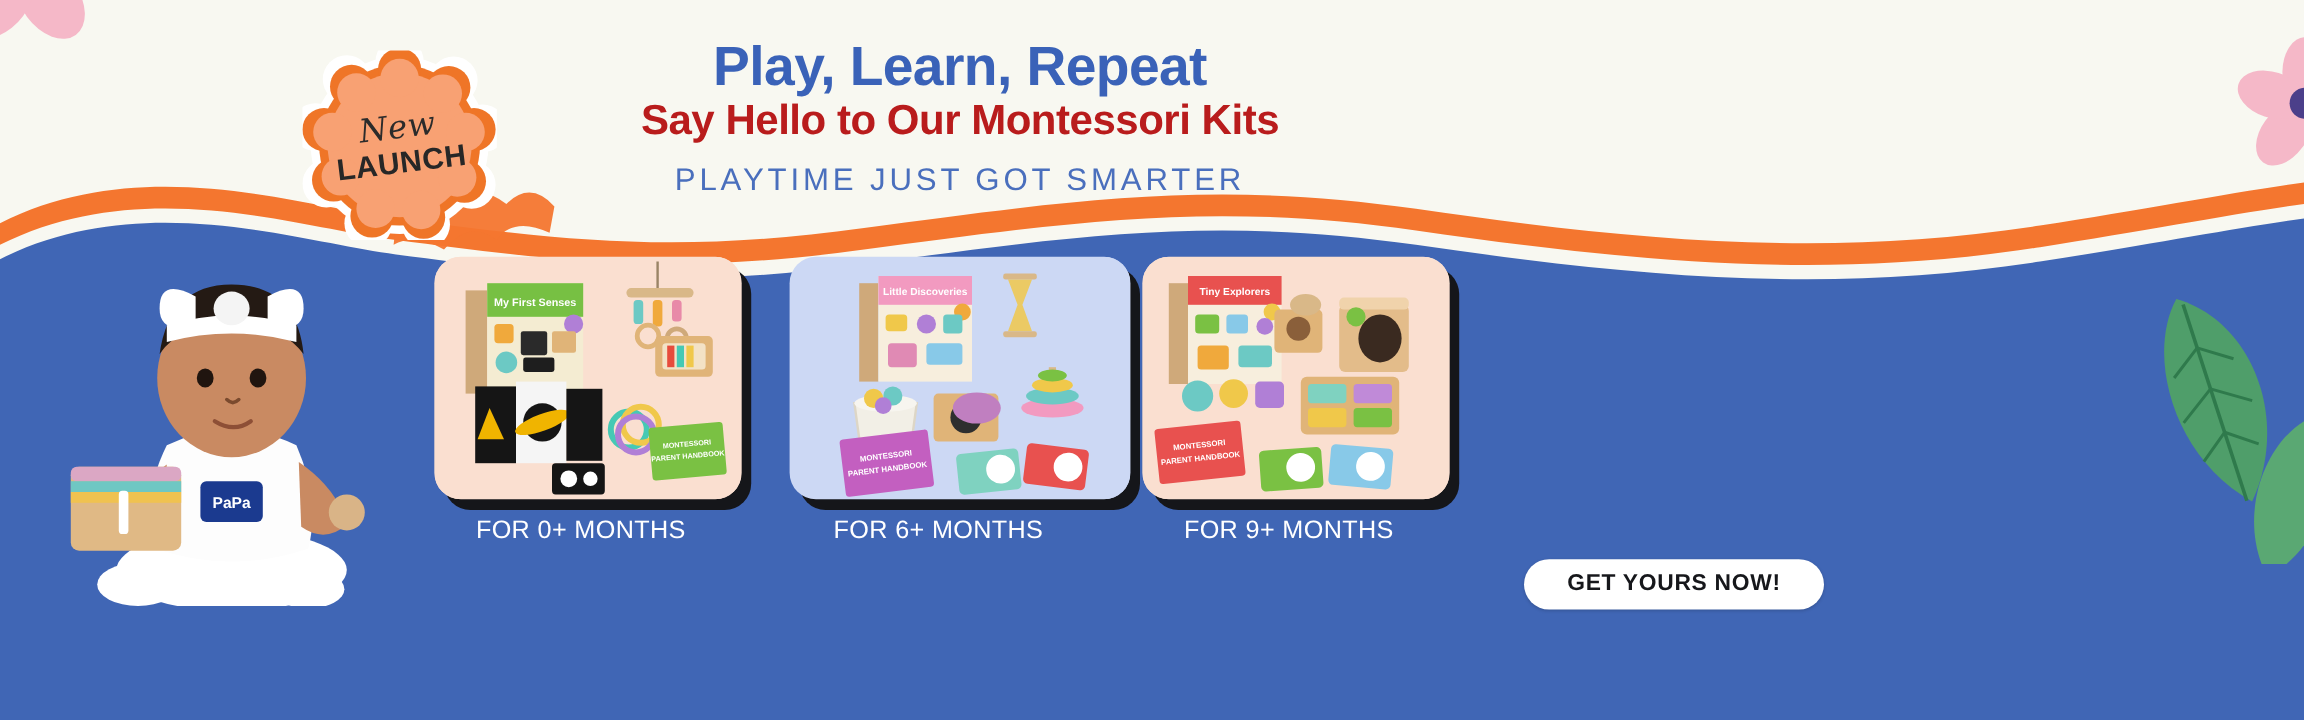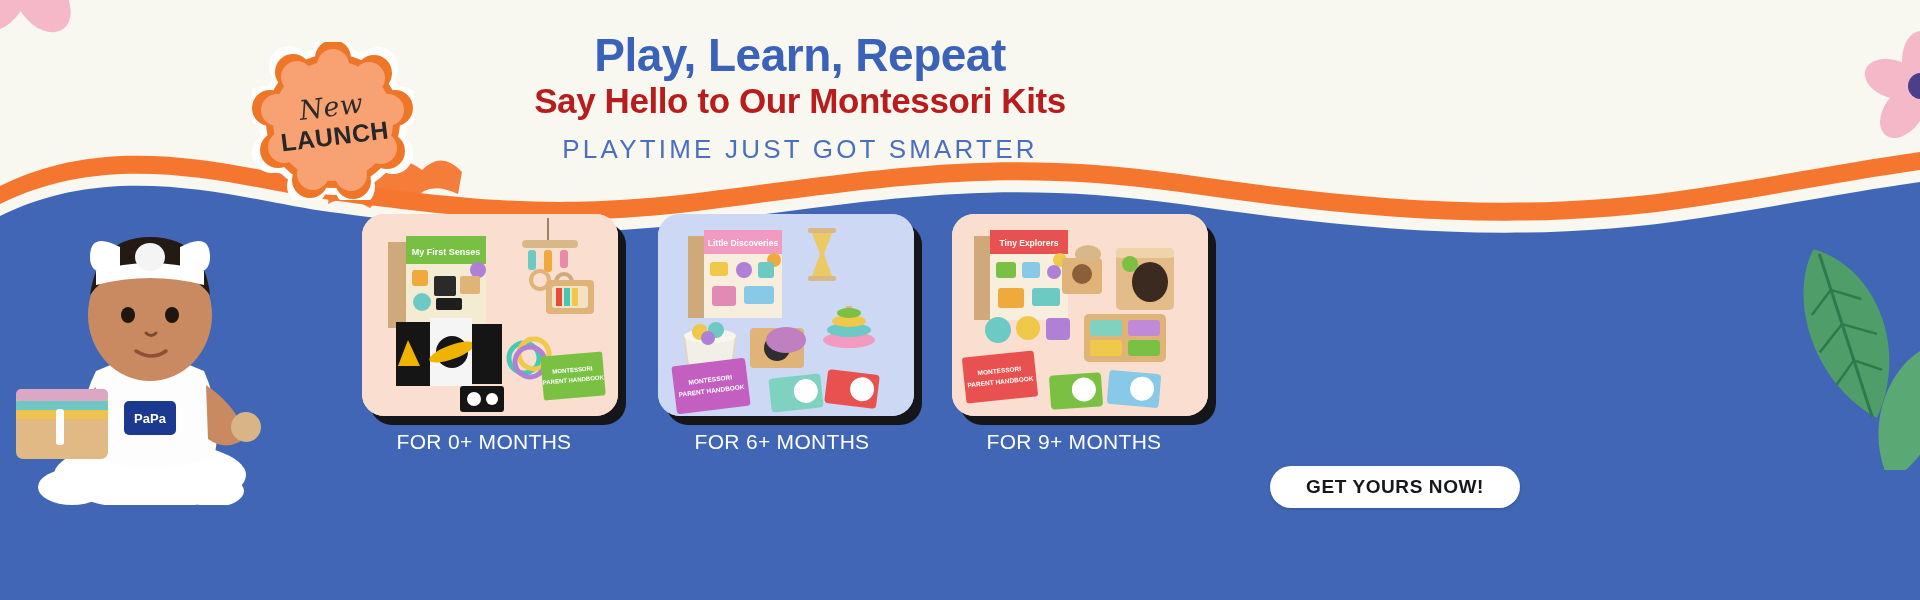--- a/index.html
+++ b/index.html
@@ -15,21 +15,21 @@
   .band-blue{position:absolute;left:0;top:0;width:1920px;height:600px;}
   .band-blue svg{display:block;}
 
   
   .deco{position:absolute;pointer-events:none;}
   .flower-tl{left:-40px;top:-70px;width:190px;height:170px;}
   .flower-tr{right:-55px;top:30px;width:150px;height:140px;}
   .leaf-r{right:-10px;top:230px;width:180px;height:240px;}
 
   
-  .baby{position:absolute;left:0px;top:175px;width:330px;height:330px;}
+  .baby{position:absolute;left:0px;top:175px;width:330px;height:330px;padding-left:43px;}
 
   
   .badge{
     position:absolute;left:252px;top:42px;width:162px;height:158px;
   }
   .badge svg{display:block;}
   .badge-text{
     position:absolute;inset:0;display:flex;flex-direction:column;
     align-items:center;justify-content:center;transform:rotate(-7deg);
   }
@@ -62,21 +62,21 @@
     margin:16px;white-space:nowrap;
   }
 
   
   .cards{position:absolute;left:362px;top:214px;width:860px;height:260px;}
   .card{
     position:absolute;top:0;width:256px;height:202px;border-radius:22px;
     box-shadow:8px 9px 0 0 #15161a;overflow:hidden;
   }
   .card.c1{left:0;background:#fadfd0;}
-  .card.c2{left:296px;background:#ccd8f4;}
+  .card.c2{left:296px;background:#ccd8f4;padding-left:28px;}
   .card.c3{left:590px;background:#fadfd0;}
   .card svg{display:block;width:100%;height:100%;}
 
   .caption{
     position:absolute;top:216px;width:256px;text-align:center;
     font-family:"Liberation Sans",sans-serif;font-weight:normal;
     font-size:21px;color:#ffffff;letter-spacing:.3px;white-space:nowrap;
   }
   .caption.k1{left:-6px;}
   .caption.k2{left:292px;}

